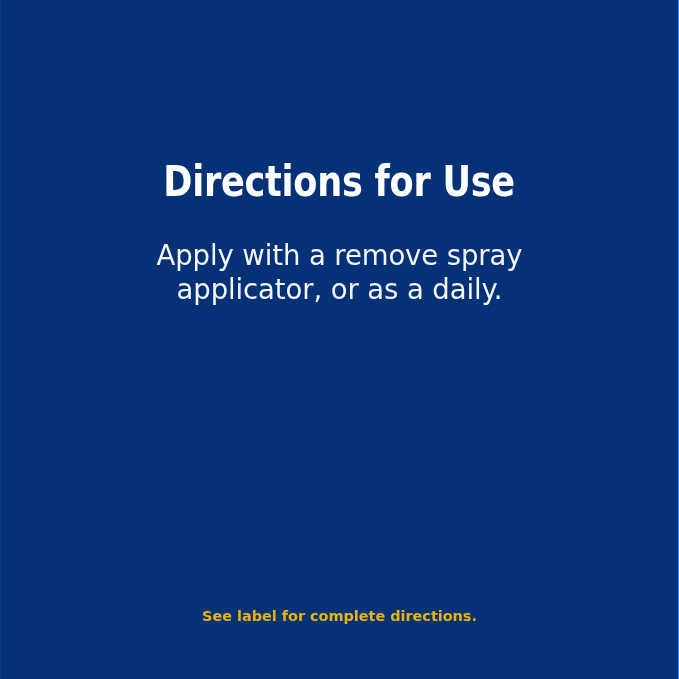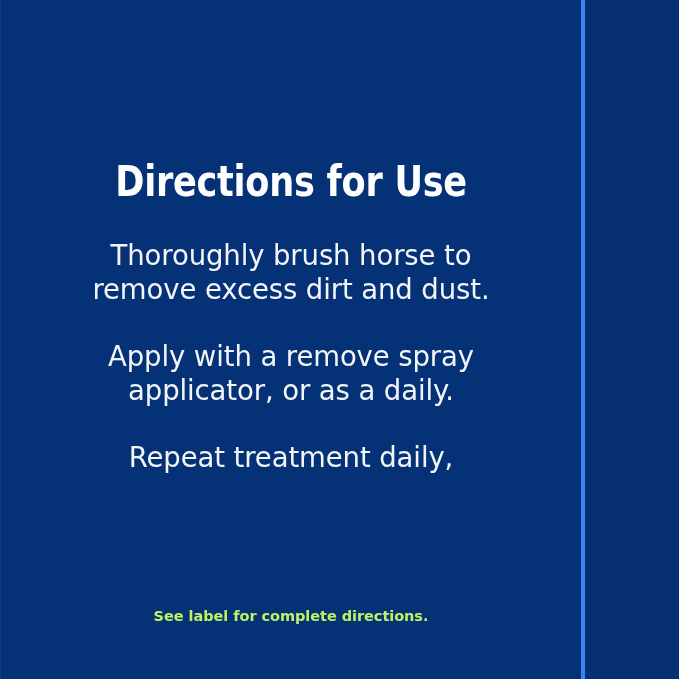--- a/index.html
+++ b/index.html
@@ -11,26 +11,26 @@
   body {
     width: 679px;
     height: 679px;
     overflow: hidden;
     font-family: "Liberation Sans", "DejaVu Sans", sans-serif;
   }
 
   .panel {
     position: relative;
     box-sizing: border-box;
-    width: 585px;
+    width: 679px;
     height: 679px;
     background: #053177;
     
     border-left: 1px solid #0c3c86;
-    border-right: 4px solid #3b82f6;
+    border-right: 1px solid #3b82f6;
     display: flex;
     flex-direction: column;
     align-items: center;
     overflow: hidden;
     -webkit-font-smoothing: antialiased;
   }
 
   
   .title-block {
     position: absolute;
@@ -85,48 +85,43 @@
     left: 0;
     right: 0;
     text-align: center;
   }
   .footer-note {
     margin: 0;
     font-family: "DejaVu Sans", "Liberation Sans", sans-serif;
     font-size: 14.5px;
     font-weight: 700;
     line-height: 20px;
-    color: #bef264;
+    color: #eab308;
     letter-spacing: -0.05px;
     white-space: nowrap;
   }
 </style>
 </head>
 <body>
 
 <div class="panel">
 
   <div class="title-block">
     <h1 class="title">Directions for Use</h1>
   </div>
 
   <div class="body-block">
 
-    <p class="para">
-      <span class="line">Thoroughly brush horse to</span>
-      <span class="line">remove excess dirt and dust.</span>
-    </p>
 
     <p class="para">
       <span class="line">Apply with a remove spray</span>
       <span class="line">applicator, or as a daily.</span>
     </p>
 
     <p class="para">
-      <span class="line">Repeat treatment daily,</span>
     </p>
 
   </div>
 
   <div class="footer-block">
     <p class="footer-note">See label for complete directions.</p>
   </div>
 
 </div>
 

